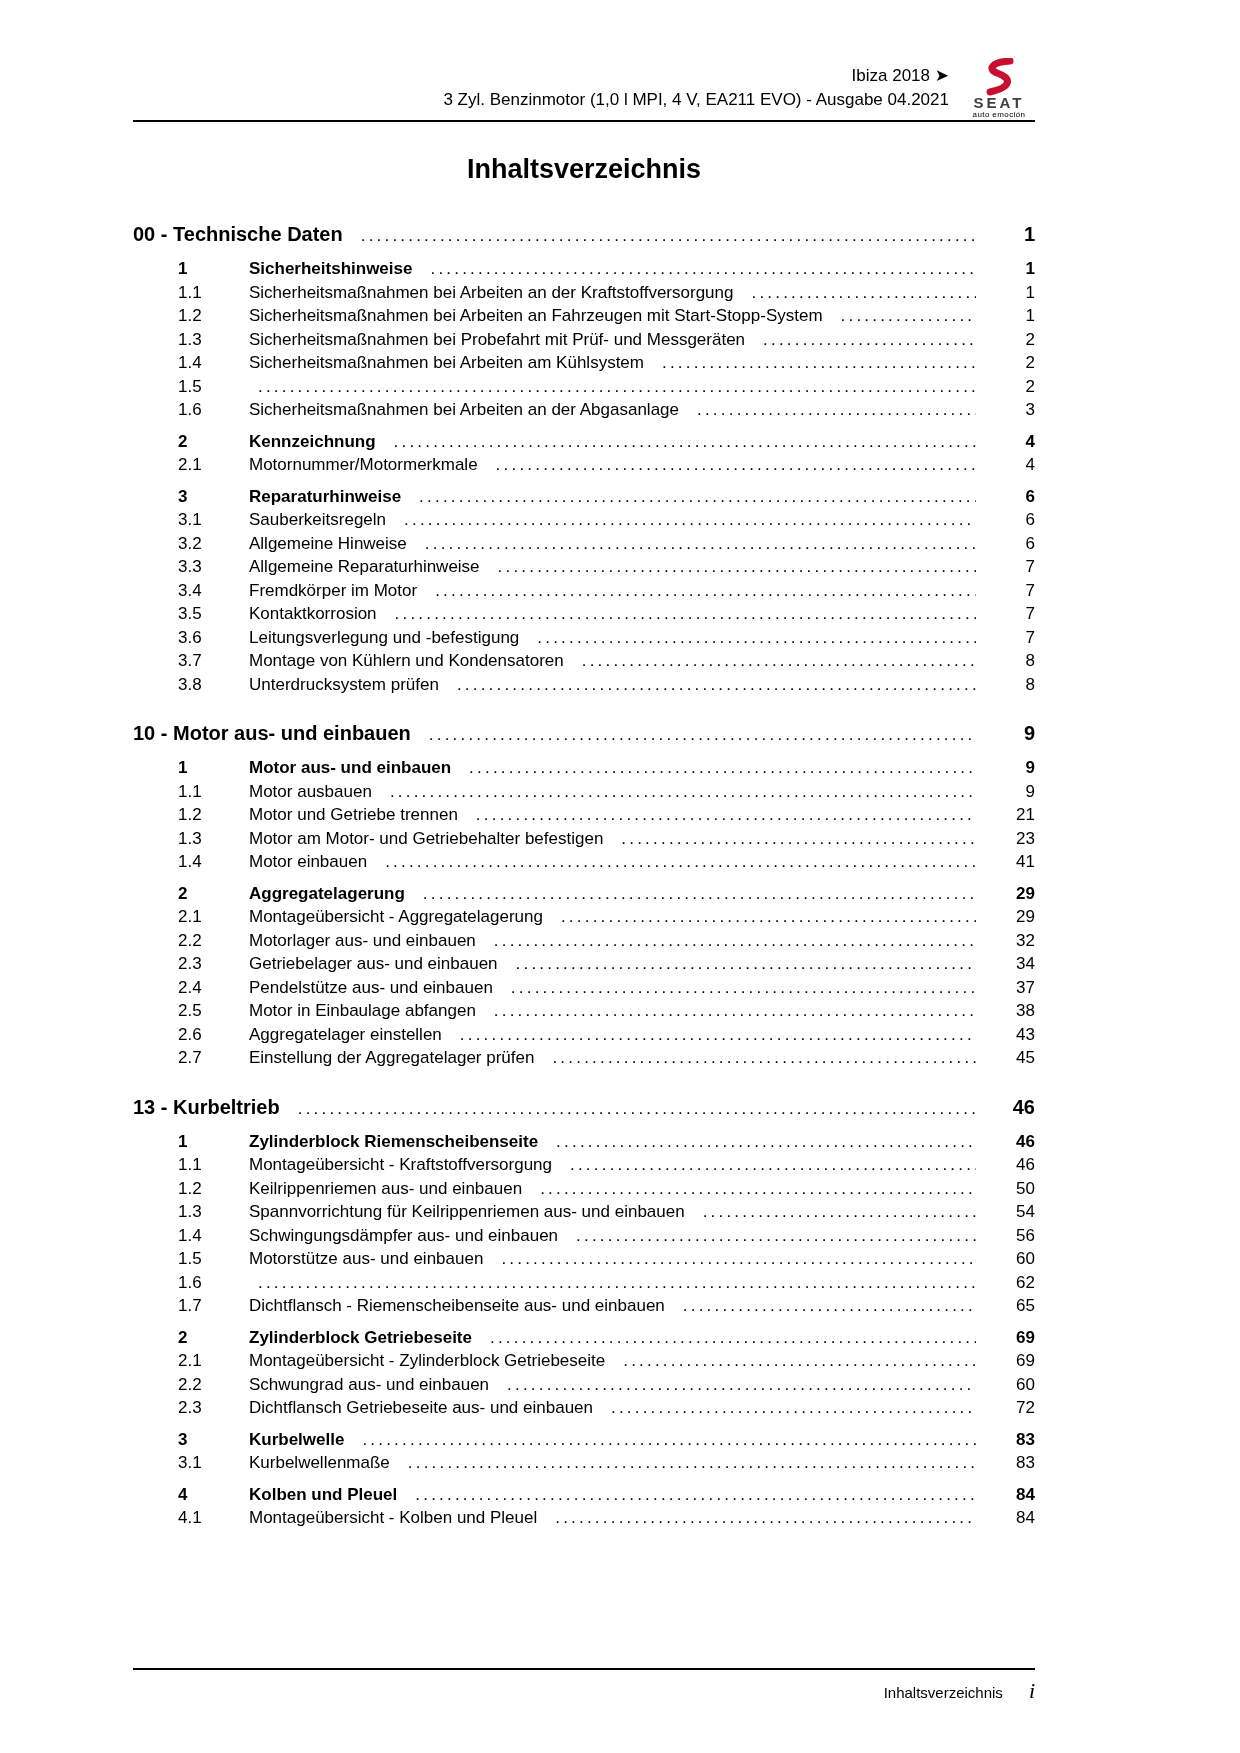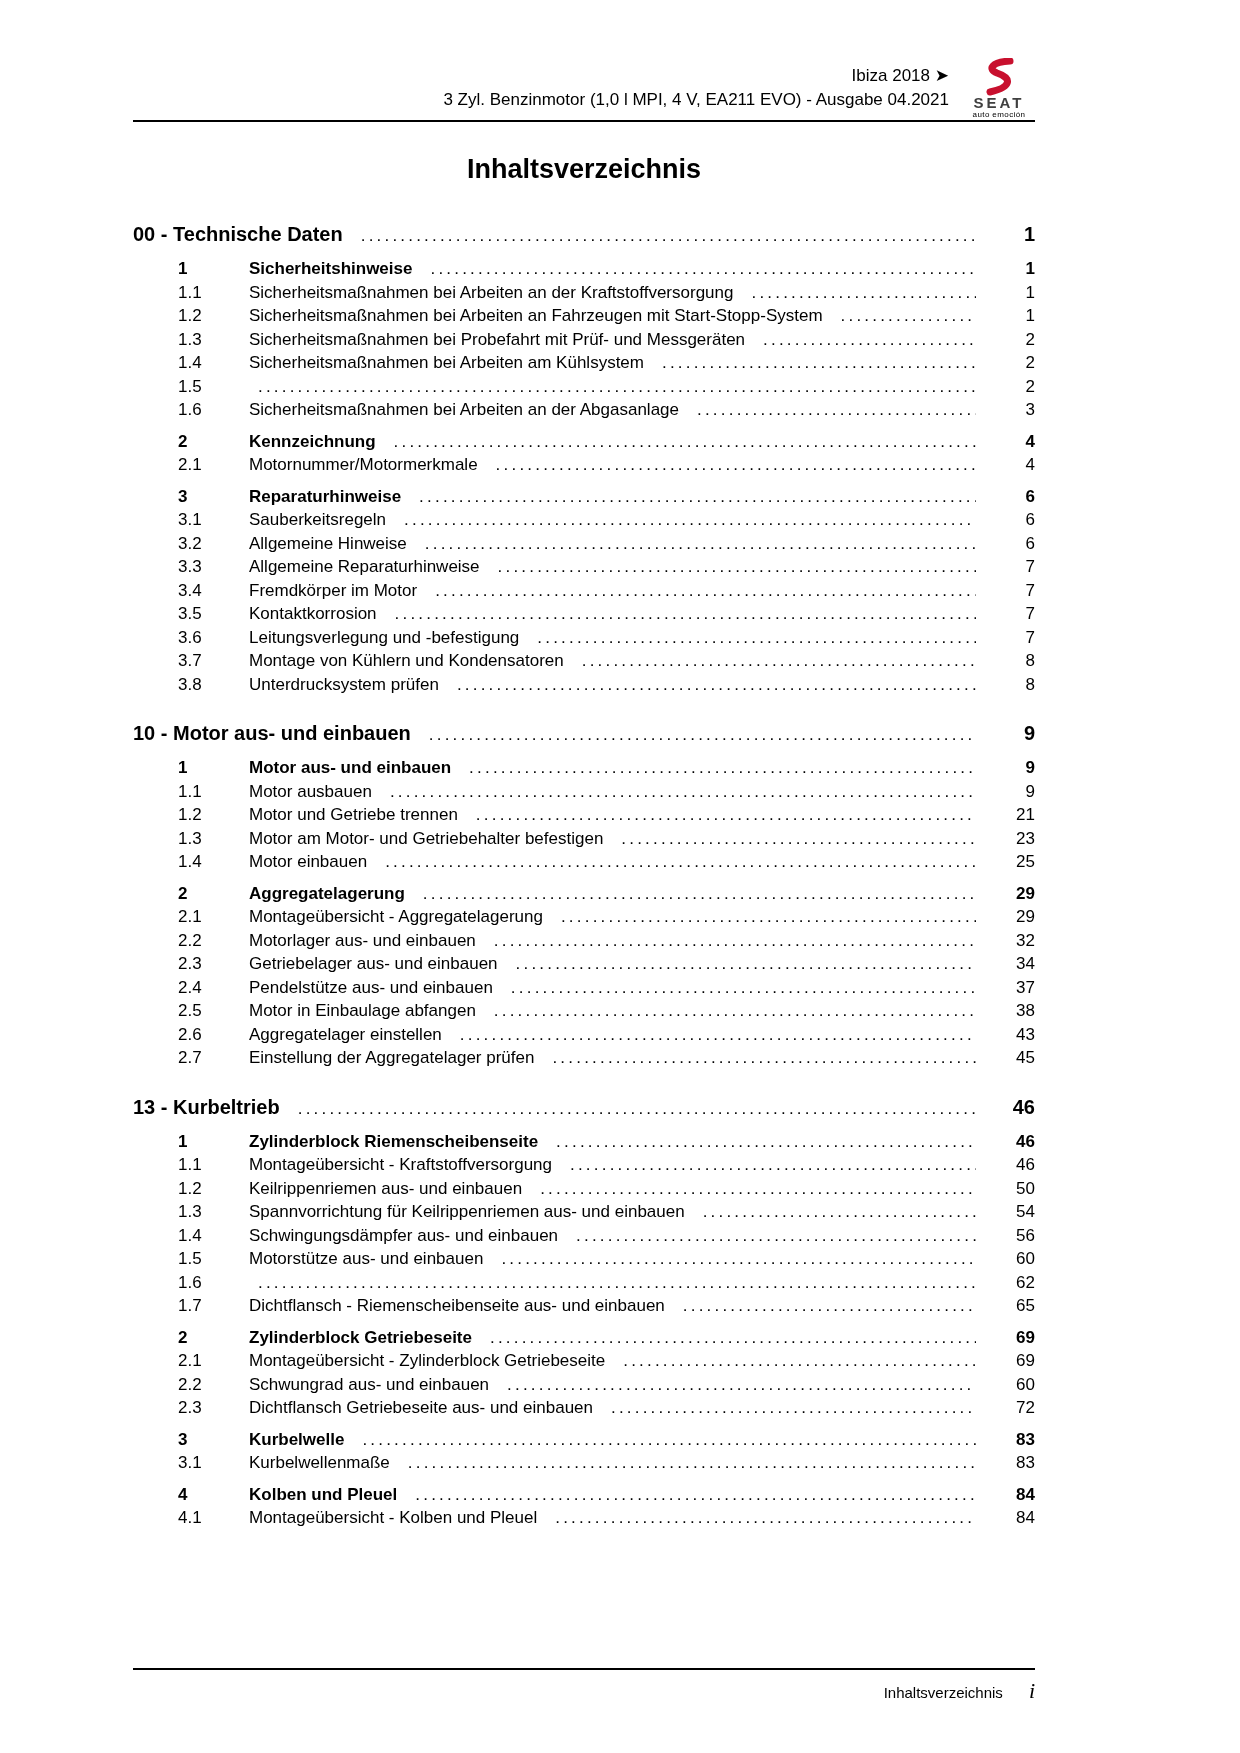--- a/index.html
+++ b/index.html
@@ -212,21 +212,21 @@
       <div class="toc-row entry-row">
         <span class="num">1.3</span>
         <span class="entry-title">Motor am Motor- und Getriebehalter befestigen</span>
         <span class="dots"></span>
         <span class="page-num">23</span>
       </div>
       <div class="toc-row entry-row">
         <span class="num">1.4</span>
         <span class="entry-title">Motor einbauen</span>
         <span class="dots"></span>
-        <span class="page-num">25</span>
+        <span class="page-num">41</span>
       </div>
       <div class="toc-row entry-row bold">
         <span class="num">2</span>
         <span class="entry-title">Aggregatelagerung</span>
         <span class="dots"></span>
         <span class="page-num">29</span>
       </div>
       <div class="toc-row entry-row">
         <span class="num">2.1</span>
         <span class="entry-title">Montageübersicht - Aggregatelagerung</span>

